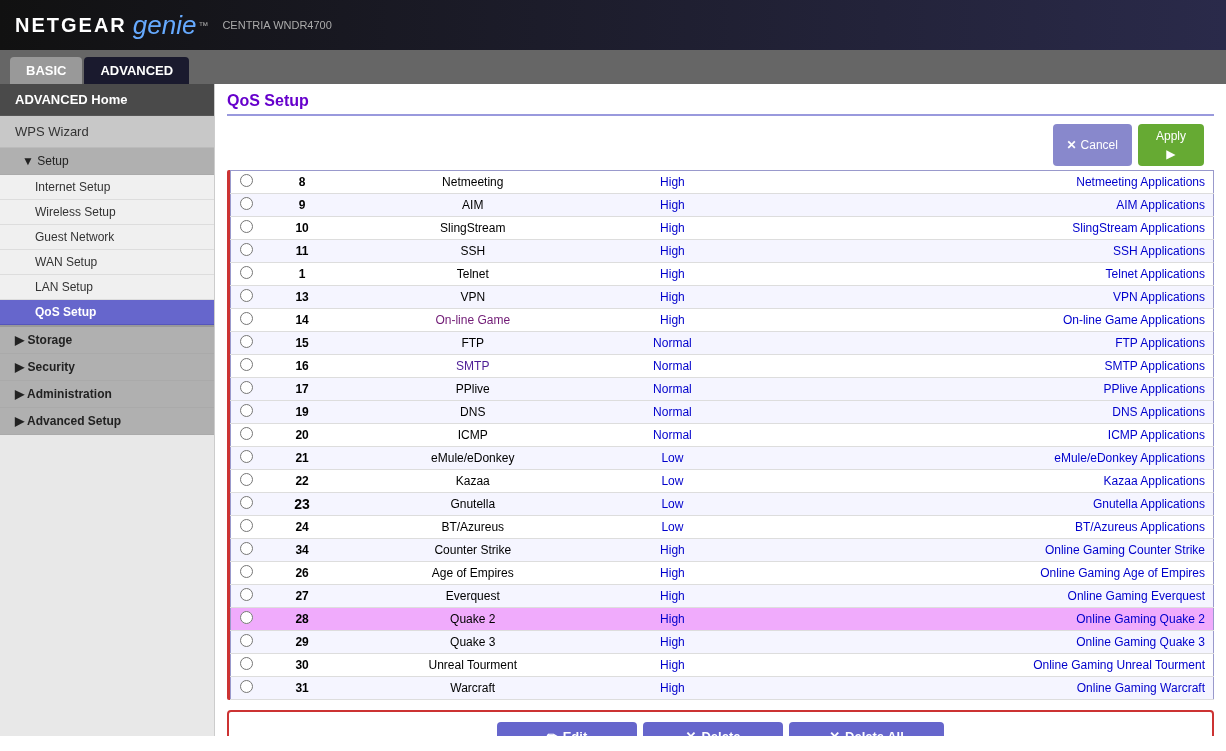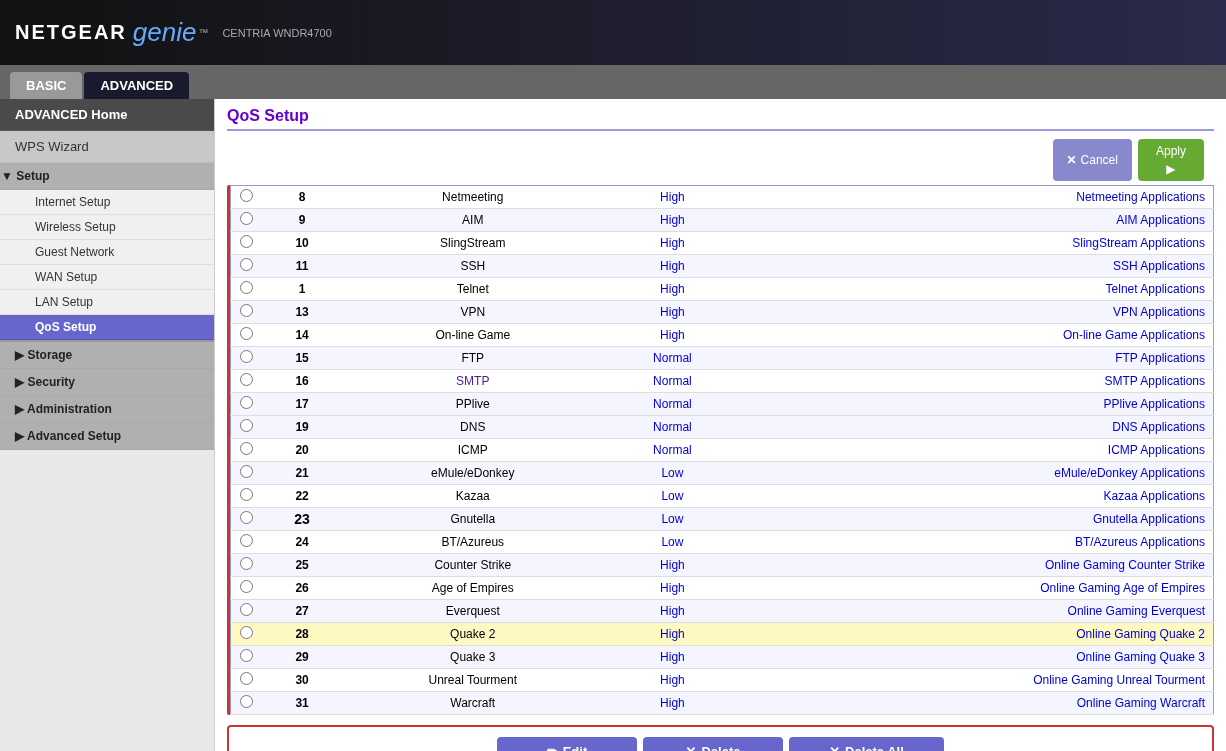--- a/index.html
+++ b/index.html
@@ -2,42 +2,42 @@
 <html><head>
   <meta charset="utf-8">
   <style>
     * { margin: 0; padding: 0; box-sizing: border-box; }
     body { font-family: Arial, sans-serif; font-size: 12px; background: #fff; width: 1226px; height: 751px; overflow: hidden; }
     .radio-col { width: 30px; }
   </style>
 </head>
 <body>
 
-<div style="background: linear-gradient(to right, #111, #2a2a4a); height: 65px; display: flex; align-items: center; padding: 0 15px;">
+<div style="background: linear-gradient(to right, #111, #2a2a4a); height: 50px; display: flex; align-items: center; padding: 0 15px;">
   <span style="color:#fff; font-size:20px; font-weight:900; letter-spacing:2px;">NETGEAR</span>
   <span style="color:#66aaff; font-size:26px; font-style:italic; font-weight:300; margin-left:6px;">genie</span>
   <span style="color:#aaa; font-size:10px; vertical-align:super; margin-left:2px;">™</span>
   <div style="display:flex; flex-direction:column; margin-left:14px;">
     <span style="color:#aaa; font-size:11px;">CENTRIA  WNDR4700</span>
   </div>
 </div>
 
 <div style="background:#666; height:34px; display:flex; align-items:flex-end; padding-left:10px;">
   <div style="background:#999; color:#fff; padding:6px 16px; font-size:13px; font-weight:bold; border-radius:4px 4px 0 0; margin-right:2px; cursor:pointer;">BASIC</div>
   <div style="background:#1a1a2e; color:#fff; padding:6px 16px; font-size:13px; font-weight:bold; border-radius:4px 4px 0 0; cursor:pointer;">ADVANCED</div>
 </div>
 
 <div style="display:flex; height:652px;">
 
   <div style="width:215px; background:#e8e8e8; flex-shrink:0; overflow-y:auto; border-right:1px solid #ccc;">
 
     <div style="background:#4a4a4a; color:#fff; font-weight:bold; font-size:13px; padding:8px 15px; cursor:pointer; border-bottom:1px solid #555;">ADVANCED Home</div>
     <div style="background:#c8c8c8; color:#333; font-size:13px; padding:8px 15px; cursor:pointer; border-bottom:1px solid #bbb;">WPS Wizard</div>
 
-    <div style="background:#b0b0b0; color:#222; font-weight:bold; font-size:12px; padding:6px 1px; cursor:pointer; border-bottom:1px solid #aaa;">▼ Setup</div>
+    <div style="background:#b0b0b0; color:#222; font-weight:normal; font-size:12px; padding:6px 22px; cursor:pointer; border-bottom:1px solid #aaa;">▼ Setup</div>
     <div style="padding:5px 15px 5px 35px; font-size:12px; background:#f0f0f0; border-bottom:1px solid #ddd; cursor:pointer; color:#333;">Internet Setup</div>
     <div style="padding:5px 15px 5px 35px; font-size:12px; background:#f0f0f0; border-bottom:1px solid #ddd; cursor:pointer; color:#333;">Wireless Setup</div>
     <div style="padding:5px 15px 5px 35px; font-size:12px; background:#f0f0f0; border-bottom:1px solid #ddd; cursor:pointer; color:#333;">Guest Network</div>
     <div style="padding:5px 15px 5px 35px; font-size:12px; background:#f0f0f0; border-bottom:1px solid #ddd; cursor:pointer; color:#333;">WAN Setup</div>
     <div style="padding:5px 15px 5px 35px; font-size:12px; background:#f0f0f0; border-bottom:1px solid #ddd; cursor:pointer; color:#333;">LAN Setup</div>
     <div style="padding:5px 15px 5px 35px; font-size:12px; background:#6666cc; border-bottom:1px solid #5555bb; cursor:pointer; color:#fff; font-weight:bold;">QoS Setup</div>
 
     <div style="background:#b0b0b0; color:#222; font-weight:bold; font-size:12px; padding:6px 15px; cursor:pointer; border-bottom:1px solid #aaa; border-top:2px solid #999;">▶ Storage</div>
     <div style="background:#b0b0b0; color:#222; font-weight:bold; font-size:12px; padding:6px 15px; cursor:pointer; border-bottom:1px solid #aaa;">▶ Security</div>
     <div style="background:#b0b0b0; color:#222; font-weight:bold; font-size:12px; padding:6px 15px; cursor:pointer; border-bottom:1px solid #aaa;">▶ Administration</div>
@@ -114,21 +114,21 @@
       <td style="padding:3px 8px; border-bottom:1px solid #ddd; text-align:center; font-weight:bold; font-size:12px;">13</td>
       <td style="padding:3px 8px; border-bottom:1px solid #ddd; text-align:center; font-size:12px; color:#000;">VPN</td>
       <td style="padding:3px 8px; border-bottom:1px solid #ddd; text-align:center; font-size:12px; color:#0000cc;">High</td>
       <td style="padding:3px 8px; border-bottom:1px solid #ddd; text-align:right; font-size:12px; color:#0000cc;">VPN Applications</td>
     </tr>
             <tr style="background: rgb(255, 255, 255);">
       <td class="radio-col" style="width:32px; padding:3px 5px; border-bottom:1px solid #ddd; text-align:center;">
         <input type="radio" name="qos-row" style="cursor: pointer;">
       </td>
       <td style="padding:3px 8px; border-bottom:1px solid #ddd; text-align:center; font-weight:bold; font-size:12px;">14</td>
-      <td style="padding:3px 8px; border-bottom:1px solid #ddd; text-align:center; font-size:12px; color:#000000;">On-line Game</td>
+      <td style="padding:3px 8px; border-bottom:1px solid #ddd; text-align:center; font-size:12px; color:#701a75;">On-line Game</td>
       <td style="padding:3px 8px; border-bottom:1px solid #ddd; text-align:center; font-size:12px; color:#0000cc;">High</td>
       <td style="padding:3px 8px; border-bottom:1px solid #ddd; text-align:right; font-size:12px; color:#0000cc;">On-line Game Applications</td>
     </tr>
             <tr style="background: rgb(245, 245, 255);">
       <td class="radio-col" style="width:32px; padding:3px 5px; border-bottom:1px solid #ddd; text-align:center;">
         <input type="radio" name="qos-row" style="cursor: pointer;">
       </td>
       <td style="padding:3px 8px; border-bottom:1px solid #ddd; text-align:center; font-weight:bold; font-size:12px;">15</td>
       <td style="padding:3px 8px; border-bottom:1px solid #ddd; text-align:center; font-size:12px; color:#000;">FTP</td>
       <td style="padding:3px 8px; border-bottom:1px solid #ddd; text-align:center; font-size:12px; color:#0000cc;">Normal</td>
@@ -203,21 +203,21 @@
       </td>
       <td style="padding:3px 8px; border-bottom:1px solid #ddd; text-align:center; font-weight:bold; font-size:12px;">24</td>
       <td style="padding:3px 8px; border-bottom:1px solid #ddd; text-align:center; font-size:12px; color:#000;">BT/Azureus</td>
       <td style="padding:3px 8px; border-bottom:1px solid #ddd; text-align:center; font-size:12px; color:#0000cc;">Low</td>
       <td style="padding:3px 8px; border-bottom:1px solid #ddd; text-align:right; font-size:12px; color:#0000cc;">BT/Azureus Applications</td>
     </tr>
             <tr style="background: rgb(245, 245, 255);">
       <td class="radio-col" style="width:32px; padding:3px 5px; border-bottom:1px solid #ddd; text-align:center;">
         <input type="radio" name="qos-row" style="cursor: pointer;">
       </td>
-      <td style="padding:3px 8px; border-bottom:1px solid #ddd; text-align:center; font-weight:bold; font-size:12px;">25</td>
+      <td style="padding:3px 8px; border-bottom:1px solid #ddd; text-align:center; font-weight:bold; font-size:12px;">34</td>
       <td style="padding:3px 8px; border-bottom:1px solid #ddd; text-align:center; font-size:12px; color:#000;">Counter Strike</td>
       <td style="padding:3px 8px; border-bottom:1px solid #ddd; text-align:center; font-size:12px; color:#0000cc;">High</td>
       <td style="padding:3px 8px; border-bottom:1px solid #ddd; text-align:right; font-size:12px; color:#0000cc;">Online Gaming Counter Strike</td>
     </tr>
             <tr style="background: rgb(255, 255, 255);">
       <td class="radio-col" style="width:32px; padding:3px 5px; border-bottom:1px solid #ddd; text-align:center;">
         <input type="radio" name="qos-row" style="cursor: pointer;">
       </td>
       <td style="padding:3px 8px; border-bottom:1px solid #ddd; text-align:center; font-weight:bold; font-size:12px;">26</td>
       <td style="padding:3px 8px; border-bottom:1px solid #ddd; text-align:center; font-size:12px; color:#000;">Age of Empires</td>
@@ -226,21 +226,21 @@
     </tr>
             <tr style="background: rgb(245, 245, 255);">
       <td class="radio-col" style="width:32px; padding:3px 5px; border-bottom:1px solid #ddd; text-align:center;">
         <input type="radio" name="qos-row" style="cursor: pointer;">
       </td>
       <td style="padding:3px 8px; border-bottom:1px solid #ddd; text-align:center; font-weight:bold; font-size:12px;">27</td>
       <td style="padding:3px 8px; border-bottom:1px solid #ddd; text-align:center; font-size:12px; color:#000;">Everquest</td>
       <td style="padding:3px 8px; border-bottom:1px solid #ddd; text-align:center; font-size:12px; color:#0000cc;">High</td>
       <td style="padding:3px 8px; border-bottom:1px solid #ddd; text-align:right; font-size:12px; color:#0000cc;">Online Gaming Everquest</td>
     </tr>
-            <tr style="background: #fef9c3;">
+            <tr style="background: #f0abfc;">
       <td class="radio-col" style="width:32px; padding:3px 5px; border-bottom:1px solid #ddd; text-align:center;">
         <input type="radio" name="qos-row" style="cursor: pointer;">
       </td>
       <td style="padding:3px 8px; border-bottom:1px solid #ddd; text-align:center; font-weight:bold; font-size:12px;">28</td>
       <td style="padding:3px 8px; border-bottom:1px solid #ddd; text-align:center; font-size:12px; color:#000;">Quake 2</td>
       <td style="padding:3px 8px; border-bottom:1px solid #ddd; text-align:center; font-size:12px; color:#0000cc;">High</td>
       <td style="padding:3px 8px; border-bottom:1px solid #ddd; text-align:right; font-size:12px; color:#0000cc;">Online Gaming Quake 2</td>
     </tr>
             <tr style="background: rgb(245, 245, 255);">
       <td class="radio-col" style="width:32px; padding:3px 5px; border-bottom:1px solid #ddd; text-align:center;">

